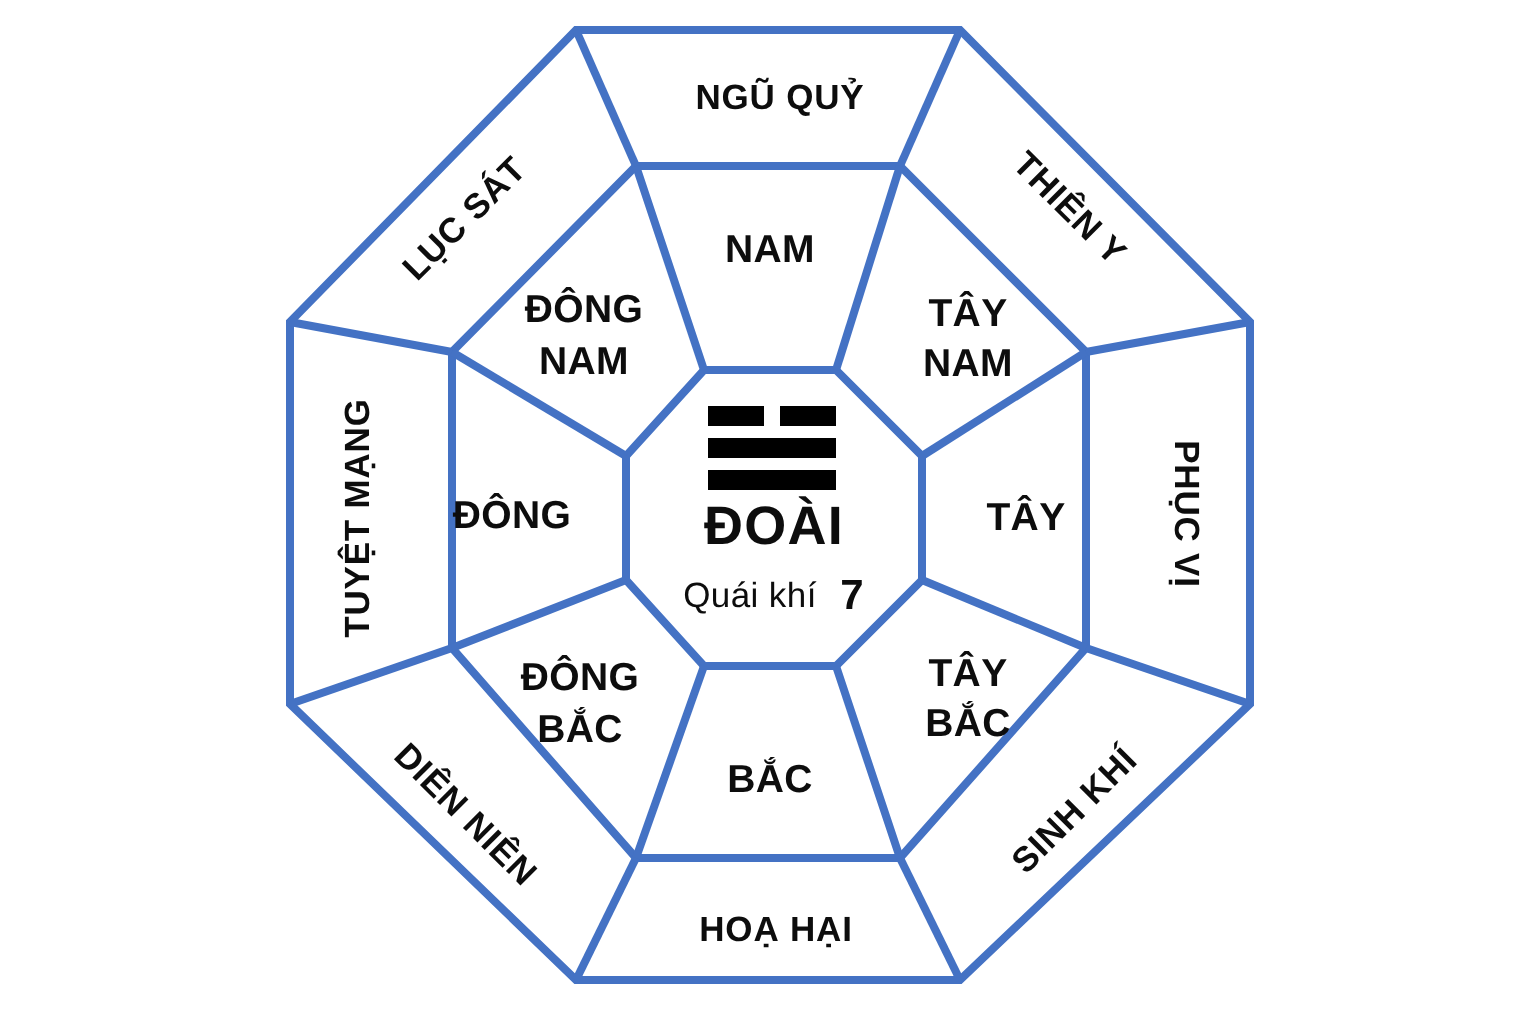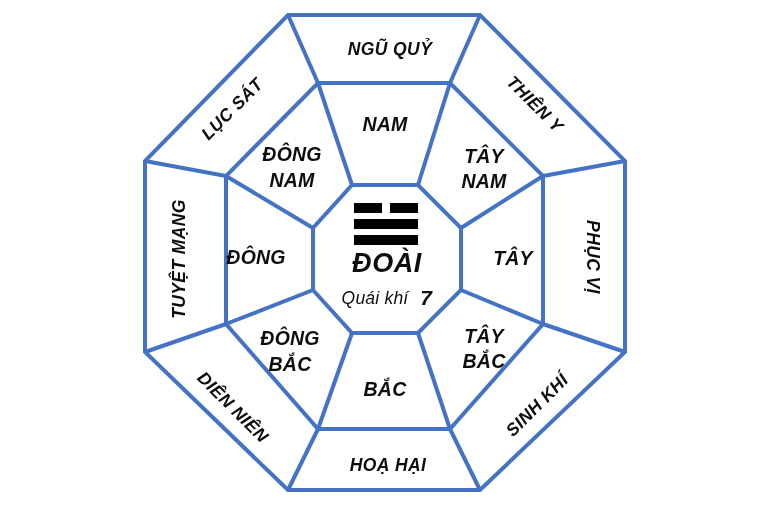--- a/index.html
+++ b/index.html
@@ -12,21 +12,20 @@
     width: 768px;
     height: 512px;
     overflow: hidden;
     font-family: "Liberation Sans", sans-serif;
   }
   #stage {
     position: relative;
     width: 768px;
     height: 508px;
     background: #ffffff;
-    font-style: italic;
   }
   #bagua-svg {
     position: absolute;
     left: 0;
     top: 0;
     width: 768px;
     height: 512px;
     display: block;
   }
   .ring-line {

